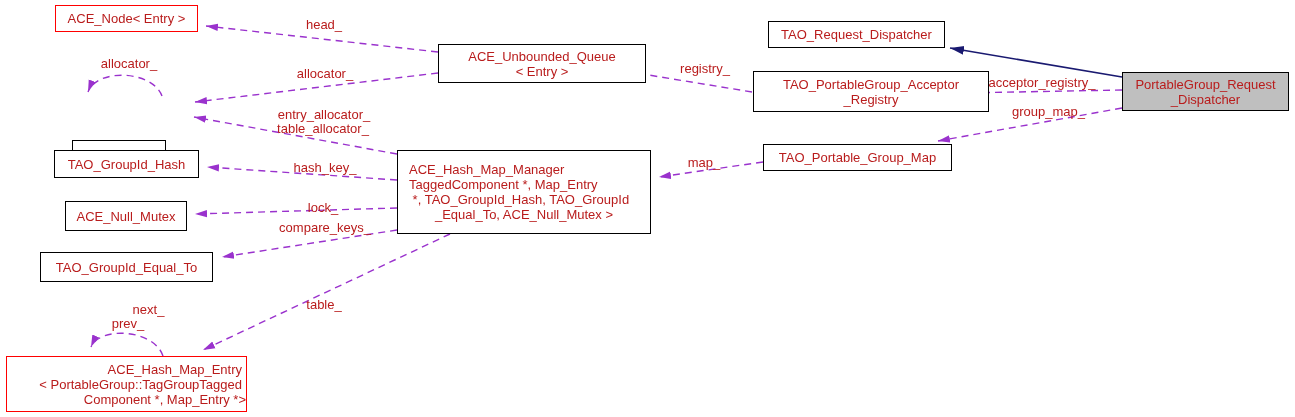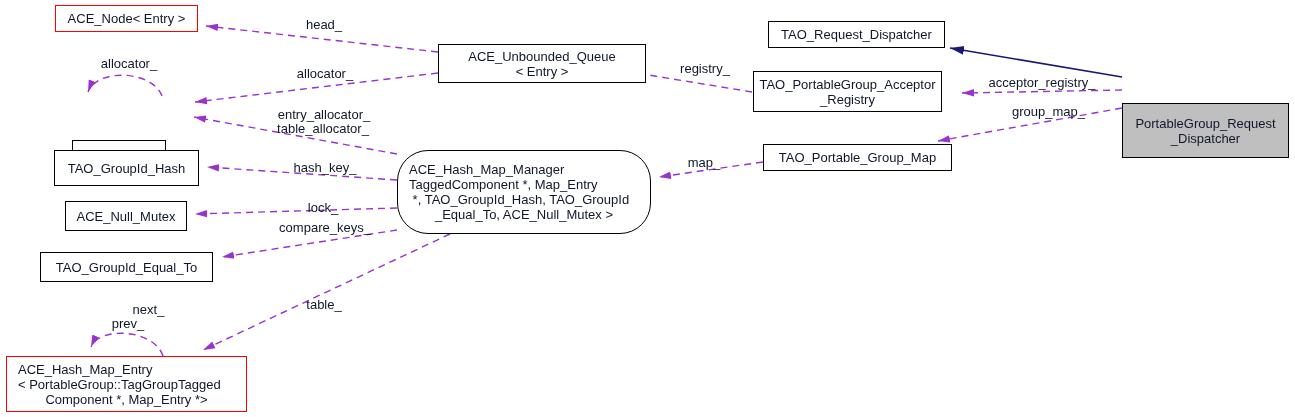--- a/index.html
+++ b/index.html
@@ -7,21 +7,21 @@
     padding: 0;
     background: #ffffff;
   }
   #canvas {
     position: relative;
     width: 1295px;
     height: 417px;
     background: #ffffff;
     font-family: "Liberation Sans", sans-serif;
     font-size: 13px;
-    color: #0f172a;
+    color: #b91c1c;
     overflow: hidden;
   }
   #edges {
     position: absolute;
     left: 0; top: 0;
     width: 1295px;
     height: 417px;
   }
   .node {
     position: absolute;
@@ -83,64 +83,64 @@
   </svg>
 
   <div class="node red center" style="left:55px; top:5px; width:143px; height:27px;">
     <span class="ln c">ACE_Node&lt; Entry &gt;</span>
   </div>
 
   <div class="node center" style="left:72px; top:96px; width:94px; height:30px;margin-top:44px;">
     <span class="ln c">ACE_Allocator</span>
   </div>
 
-  <div class="node center" style="left:54px; top:150px; width:145px; height:36px;">
+  <div class="node center" style="left:54px; top:150px; width:145px; height:28px;">
     <span class="ln c">TAO_GroupId_Hash</span>
   </div>
 
   <div class="node center" style="left:65px; top:201px; width:122px; height:30px;justify-content:center;">
     <span class="ln c">ACE_Null_Mutex</span>
   </div>
 
   <div class="node center" style="left:40px; top:252px; width:173px; height:30px;">
     <span class="ln c">TAO_GroupId_Equal_To</span>
   </div>
 
-  <div class="node red" style="left:6px; top:356px; width:241px; height:56px;">
+  <div class="node red" style="left:6px; top:356px; width:241px; height:56px;align-items:flex-end;">
     <span class="ln">ACE_Hash_Map_Entry</span>
     <span class="ln">&lt; PortableGroup::TagGroupTagged</span>
     <span class="ln c">Component *, Map_Entry *&gt;</span>
   </div>
 
   <div class="node center" style="left:438px; top:44px; width:208px; height:39px;">
     <span class="ln c">ACE_Unbounded_Queue</span>
     <span class="ln c">&lt; Entry &gt;</span>
   </div>
 
-  <div class="node" style="left:397px; top:150px; width:254px; height:84px;border-radius:31px;">
+  <div class="node" style="left:397px; top:150px; width:254px; height:84px;">
     <span class="ln">ACE_Hash_Map_Manager</span>
     <span class="ln">TaggedComponent *, Map_Entry</span>
     <span class="ln"> *, TAO_GroupId_Hash, TAO_GroupId</span>
     <span class="ln c">_Equal_To, ACE_Null_Mutex &gt;</span>
   </div>
 
   <div class="node center" style="left:768px; top:21px; width:177px; height:27px;">
     <span class="ln c">TAO_Request_Dispatcher</span>
   </div>
 
-  <div class="node center" style="left:753px; top:71px; width:189px; height:41px;">
+  <div class="node center" style="left:753px; top:71px; width:236px; height:41px;">
     <span class="ln c">TAO_PortableGroup_Acceptor</span>
     <span class="ln c">_Registry</span>
   </div>
 
   <div class="node center" style="left:763px; top:144px; width:189px; height:27px;">
     <span class="ln c">TAO_Portable_Group_Map</span>
   </div>
 
-  <div class="node center active" style="left:1122px; top:72px; width:167px; height:55px;margin-top:31px;">
+  <div class="node center active" style="left:1122px; top:72px; width:167px; height:39px;">
     <span class="ln c">PortableGroup_Request</span>
     <span class="ln c">_Dispatcher</span>
   </div>
 
   <div class="edge-label" style="left:324px; top:25px;">head_</div>
 
   <div class="edge-label" style="left:129px; top:64px;">allocator_</div>
 
   <div class="edge-label" style="left:325px; top:74px;">allocator_</div>
 

